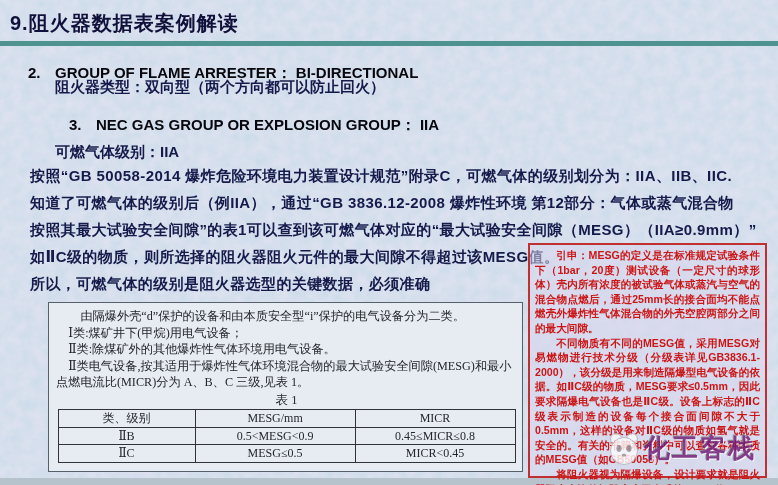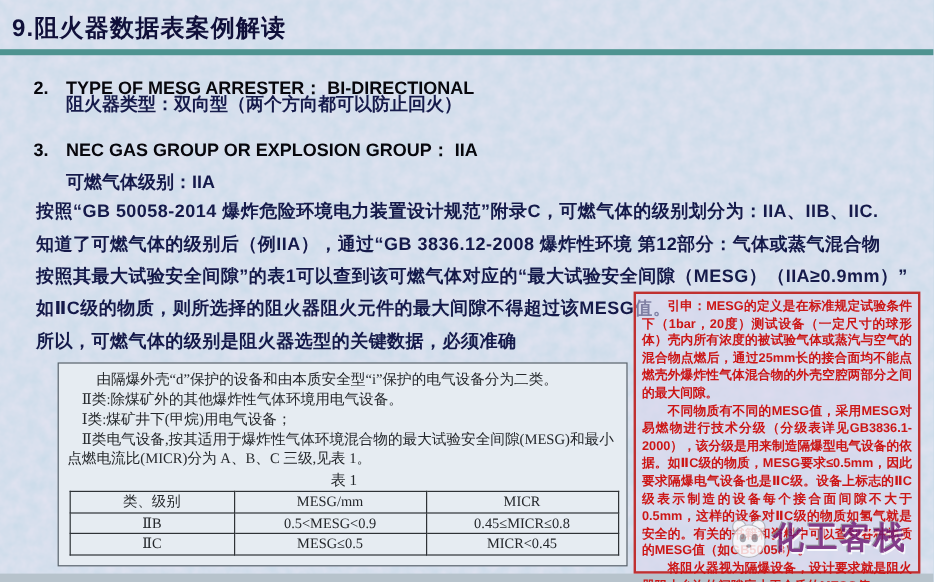--- a/index.html
+++ b/index.html
@@ -69,39 +69,39 @@
     <feTurbulence type="fractalNoise" baseFrequency="0.09" numOctaves="3" seed="7"></feTurbulence>
     <feColorMatrix type="matrix" values="0 0 0 0 0.94  0 0 0 0 0.82  0 0 0 0 0.93  0 0 0 0.55 0"></feColorMatrix>
   </filter>
   <rect width="778" height="485" filter="url(#tex)"></rect>
 </svg>
 
 <div class="layer slide-title">9.阻火器数据表案例解读</div>
 <div class="layer title-rule"></div>
 
 <div class="layer num-item" style="top:64px;">
-  <span class="num">2.</span><span>TYPE OF MESG ARRESTER：  BI-DIRECTIONAL</span>
+  <span class="num">2.</span><span>GROUP OF FLAME ARRESTER：  BI-DIRECTIONAL</span>
 </div>
 <div class="layer sub-line" style="top:78px;">阻火器类型：双向型（两个方向都可以防止回火）</div>
 
-<div class="layer num-item" style="top:116px;">
+<div class="layer num-item" style="top:116px;margin-left:41px;">
   <span class="num">3.</span><span>NEC GAS GROUP OR EXPLOSION GROUP：  IIA</span>
 </div>
 <div class="layer sub-line" style="top:143px;">可燃气体级别：IIA</div>
 
 <div class="layer body-line" style="top:167px;">按照“GB 50058-2014 爆炸危险环境电力装置设计规范”附录C，可燃气体的级别划分为：IIA、IIB、IIC.</div>
 <div class="layer body-line" style="top:194px;">知道了可燃气体的级别后（例IIA），通过“GB 3836.12-2008 爆炸性环境 第12部分：气体或蒸气混合物</div>
 <div class="layer body-line" style="top:221px;">按照其最大试验安全间隙”的表1可以查到该可燃气体对应的“最大试验安全间隙（MESG）（IIA≥0.9mm）”</div>
 <div class="layer body-line" style="top:248px;">如ⅡC级的物质，则所选择的阻火器阻火元件的最大间隙不得超过该MESG值。</div>
 <div class="layer body-line" style="top:275px;">所以，可燃气体的级别是阻火器选型的关键数据，必须准确</div>
 
 <div class="layer excerpt-box">
   <p class="indent2">由隔爆外壳“d”保护的设备和由本质安全型“i”保护的电气设备分为二类。</p>
+  <p class="indent1">Ⅰ类:煤矿井下(甲烷)用电气设备；</p>
   <p class="indent1">Ⅱ类:除煤矿外的其他爆炸性气体环境用电气设备。</p>
-  <p class="indent1">Ⅰ类:煤矿井下(甲烷)用电气设备；</p>
   <p class="indent1">Ⅱ类电气设备,按其适用于爆炸性气体环境混合物的最大试验安全间隙(MESG)和最小点燃电流比(MICR)分为 A、B、C 三级,见表 1。</p>
   <div class="table-caption">表 1</div>
   <table class="std">
     <thead>
       <tr>
         <th>类、级别</th>
         <th>MESG/mm</th>
         <th>MICR</th>
       </tr>
     </thead>

